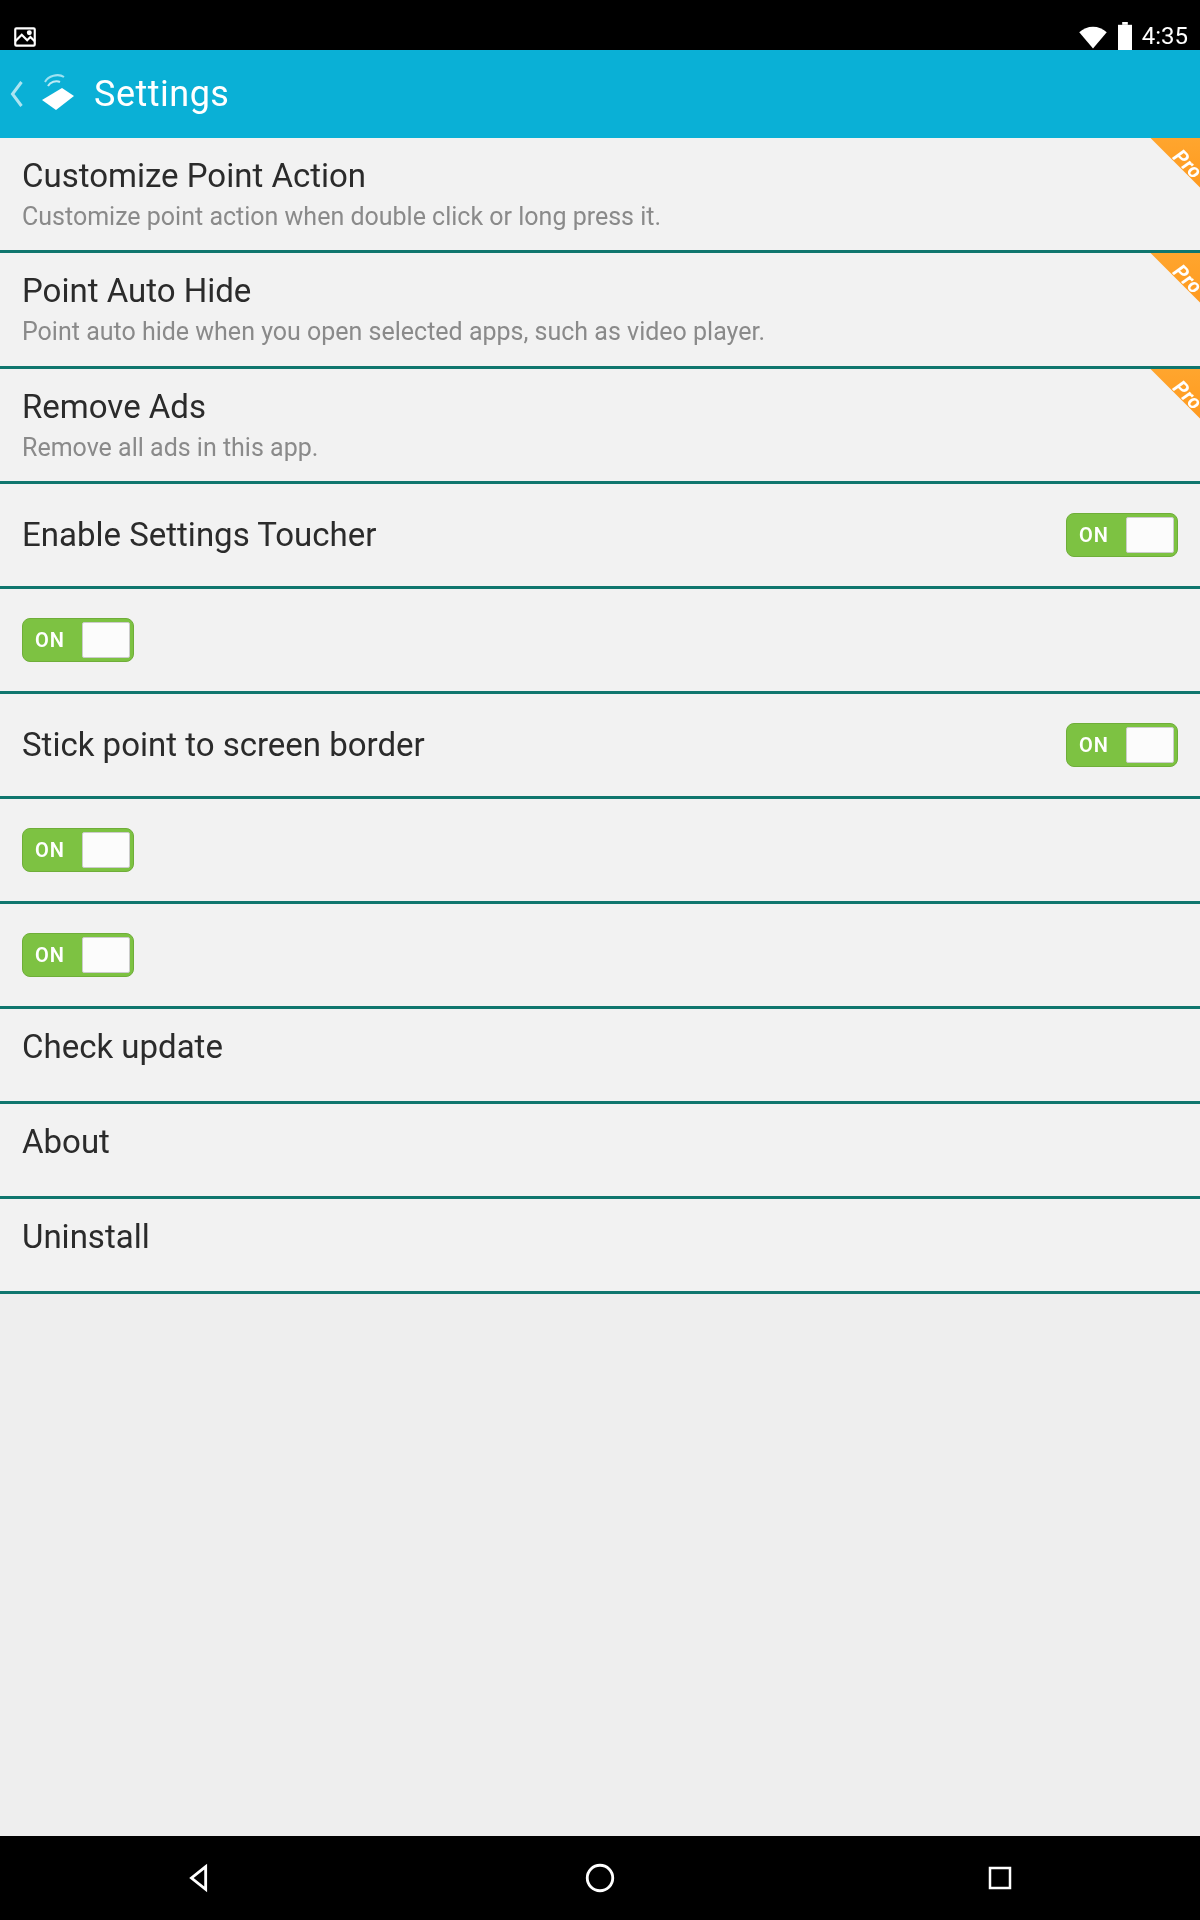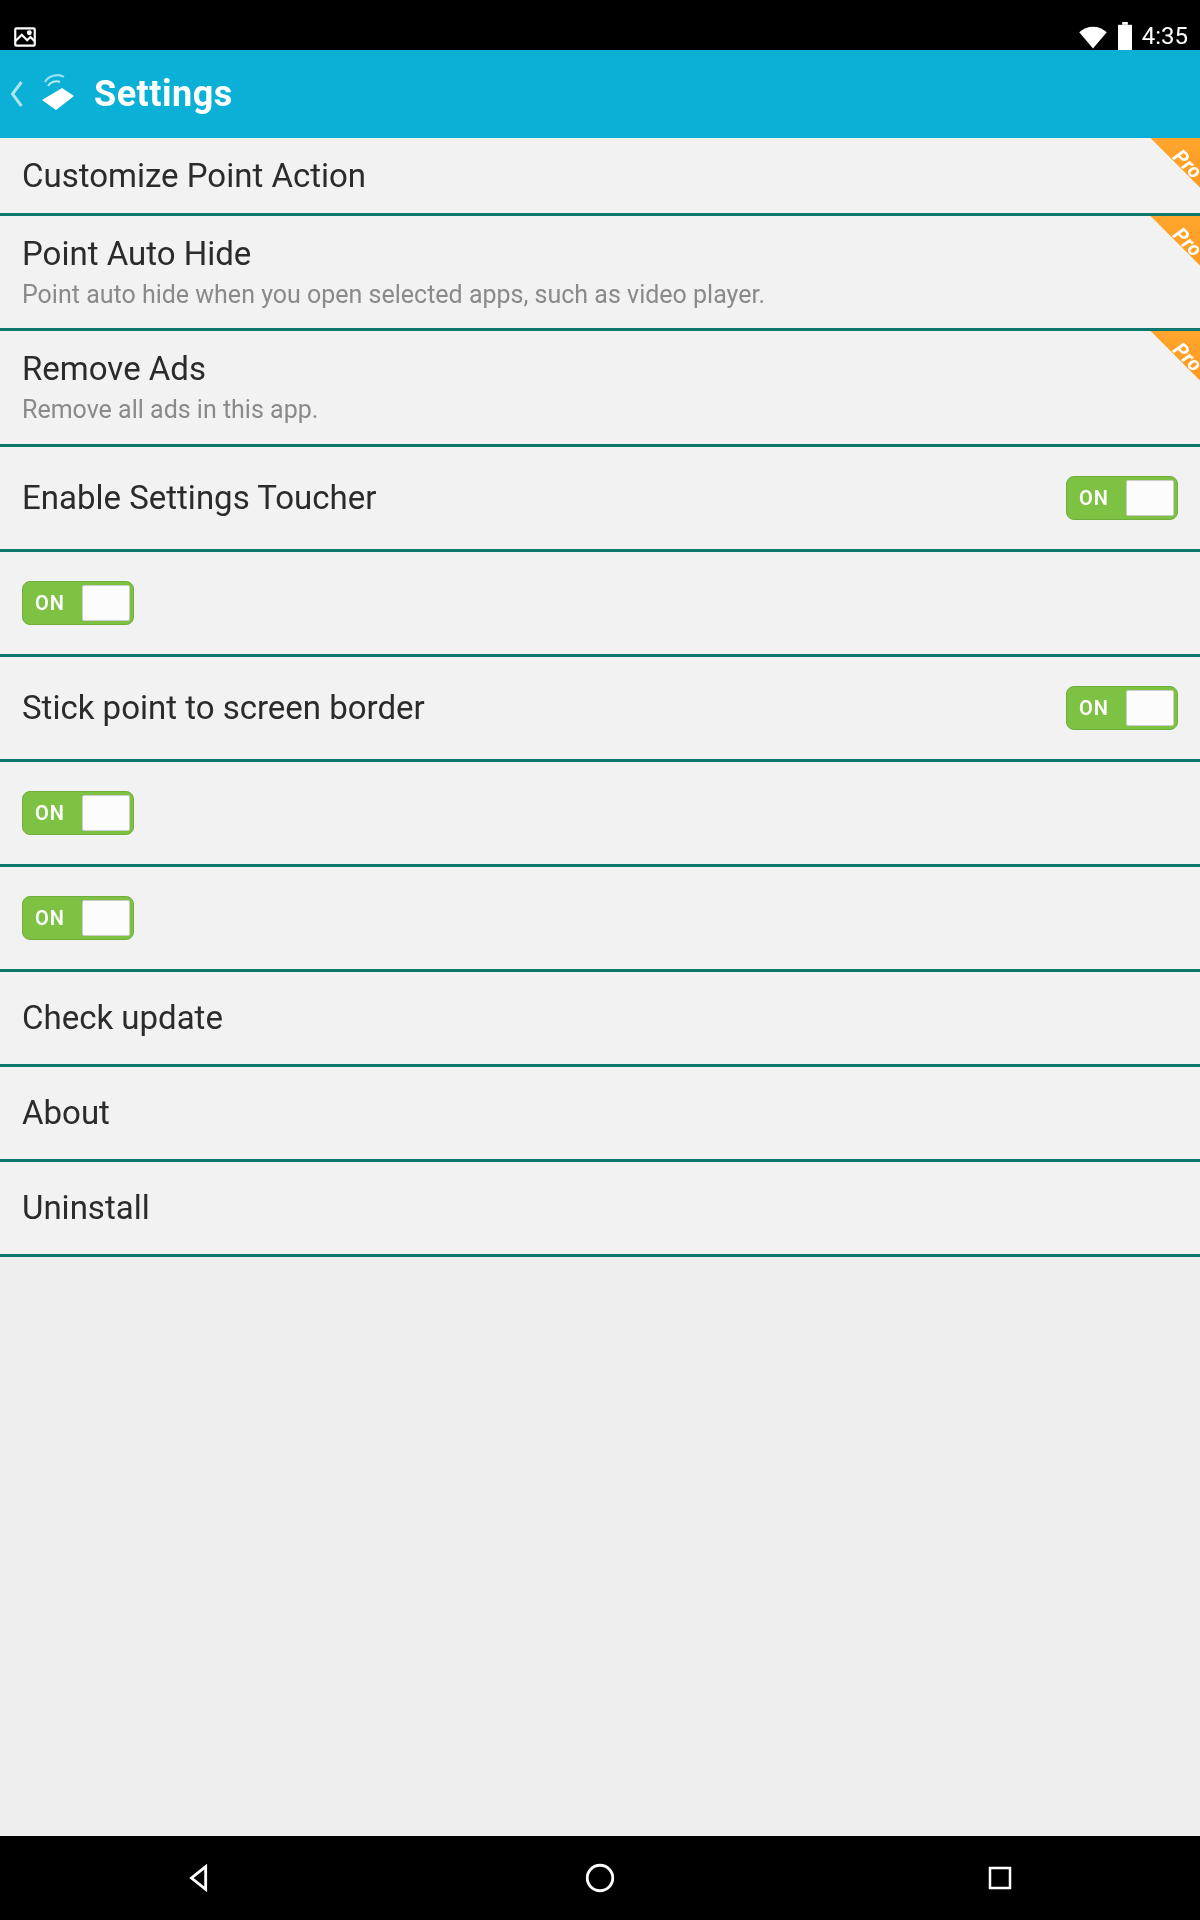--- a/index.html
+++ b/index.html
@@ -5,33 +5,33 @@
   * { margin: 0; padding: 0; box-sizing: border-box; }
   html, body { width: 1200px; height: 1920px; font-family: -apple-system, Roboto, "Helvetica Neue", Arial, sans-serif; background: #eeeeee; overflow: hidden; }
 
   .status-bar { height: 50px; background: #000; color: #fff; display: flex; align-items: flex-end; justify-content: space-between; padding: 0 12px; font-size: 24px; }
   .status-left { display: flex; align-items: center; gap: 8px; }
   .status-right { display: flex; align-items: center; gap: 8px; }
 
   .app-bar { height: 88px; background: #0ab0d6; color: #fff; display: flex; align-items: center; padding: 0 8px; gap: 10px; }
   .app-bar .back { font-size: 28px; opacity: 0.9; display: flex; align-items: center; }
   .app-bar .logo { width: 48px; height: 48px; display: flex; align-items: center; justify-content: center; }
-  .app-bar .title { font-size: 36px; font-weight: 700; letter-spacing: 0.5px; }
+  .app-bar .title { font-size: 36px; font-weight: 400; letter-spacing: 0.5px; }
 
   .content { background: #f2f2f2; }
   .row { position: relative; border-bottom: 3px solid #0f766e; padding: 18px 22px; background: #f2f2f2; }
   .row.clickable { cursor: pointer; }
   .row .title { font-size: 33px; color: #2b2b2b; font-weight: 400; }
   .row .sub { font-size: 25px; color: #8a8a8a; margin-top: 6px; line-height: 1.25; }
 
   .row.toggle { min-height: 105px; display: flex; align-items: center; justify-content: space-between; }
   .row.toggle .text { flex: 1 1 auto; padding-right: 20px; }
   .row.toggle .switch { flex: 0 0 auto; }
 
-  .row.link { min-height: 95px; display: flex; align-items: center; }
+  .row.link { min-height: 95px; display: flex; }
 
   
   .ribbon { position: absolute; top: 0; right: 0; width: 70px; height: 70px; overflow: hidden; pointer-events: none; }
   .ribbon::before { content: ""; position: absolute; top: -35px; right: -35px; width: 70px; height: 70px; background: linear-gradient(135deg, #ffb13d, #ff9a1f); transform: rotate(45deg); transform-origin: center; }
   .ribbon .txt { position: absolute; top: 14px; right: -4px; transform: rotate(45deg); color: #fff; font-size: 20px; font-style: italic; font-weight: 700; letter-spacing: 0.5px; }
 
   
   .switch { width: 112px; height: 44px; border-radius: 8px; position: relative; }
   .switch.on  { background: #7dc242; border: 1px solid #6fae39; }
   .switch.off { background: #d83a3a; border: 1px solid #bf3030; }
@@ -92,20 +92,21 @@
       <path d="M9 12 C12 6 22 3 28 7" stroke="#9ee2f2" stroke-width="2" fill="none"></path>
     </svg>
   </div>
   <div class="title">Settings</div>
 </div>
 
 <div class="content">
 
   <div class="row clickable">
     <div class="title">Customize Point Action</div>
+    <div class="sub">Customize point action when double click or long press it.</div>
     <div class="ribbon">
         <span class="txt">Pro</span>
       </div>
   </div>
 
   <div class="row clickable">
     <div class="title">Point Auto Hide</div>
     <div class="sub">Point auto hide when you open selected apps, such as video player.</div>
     <div class="ribbon">
         <span class="txt">Pro</span>

